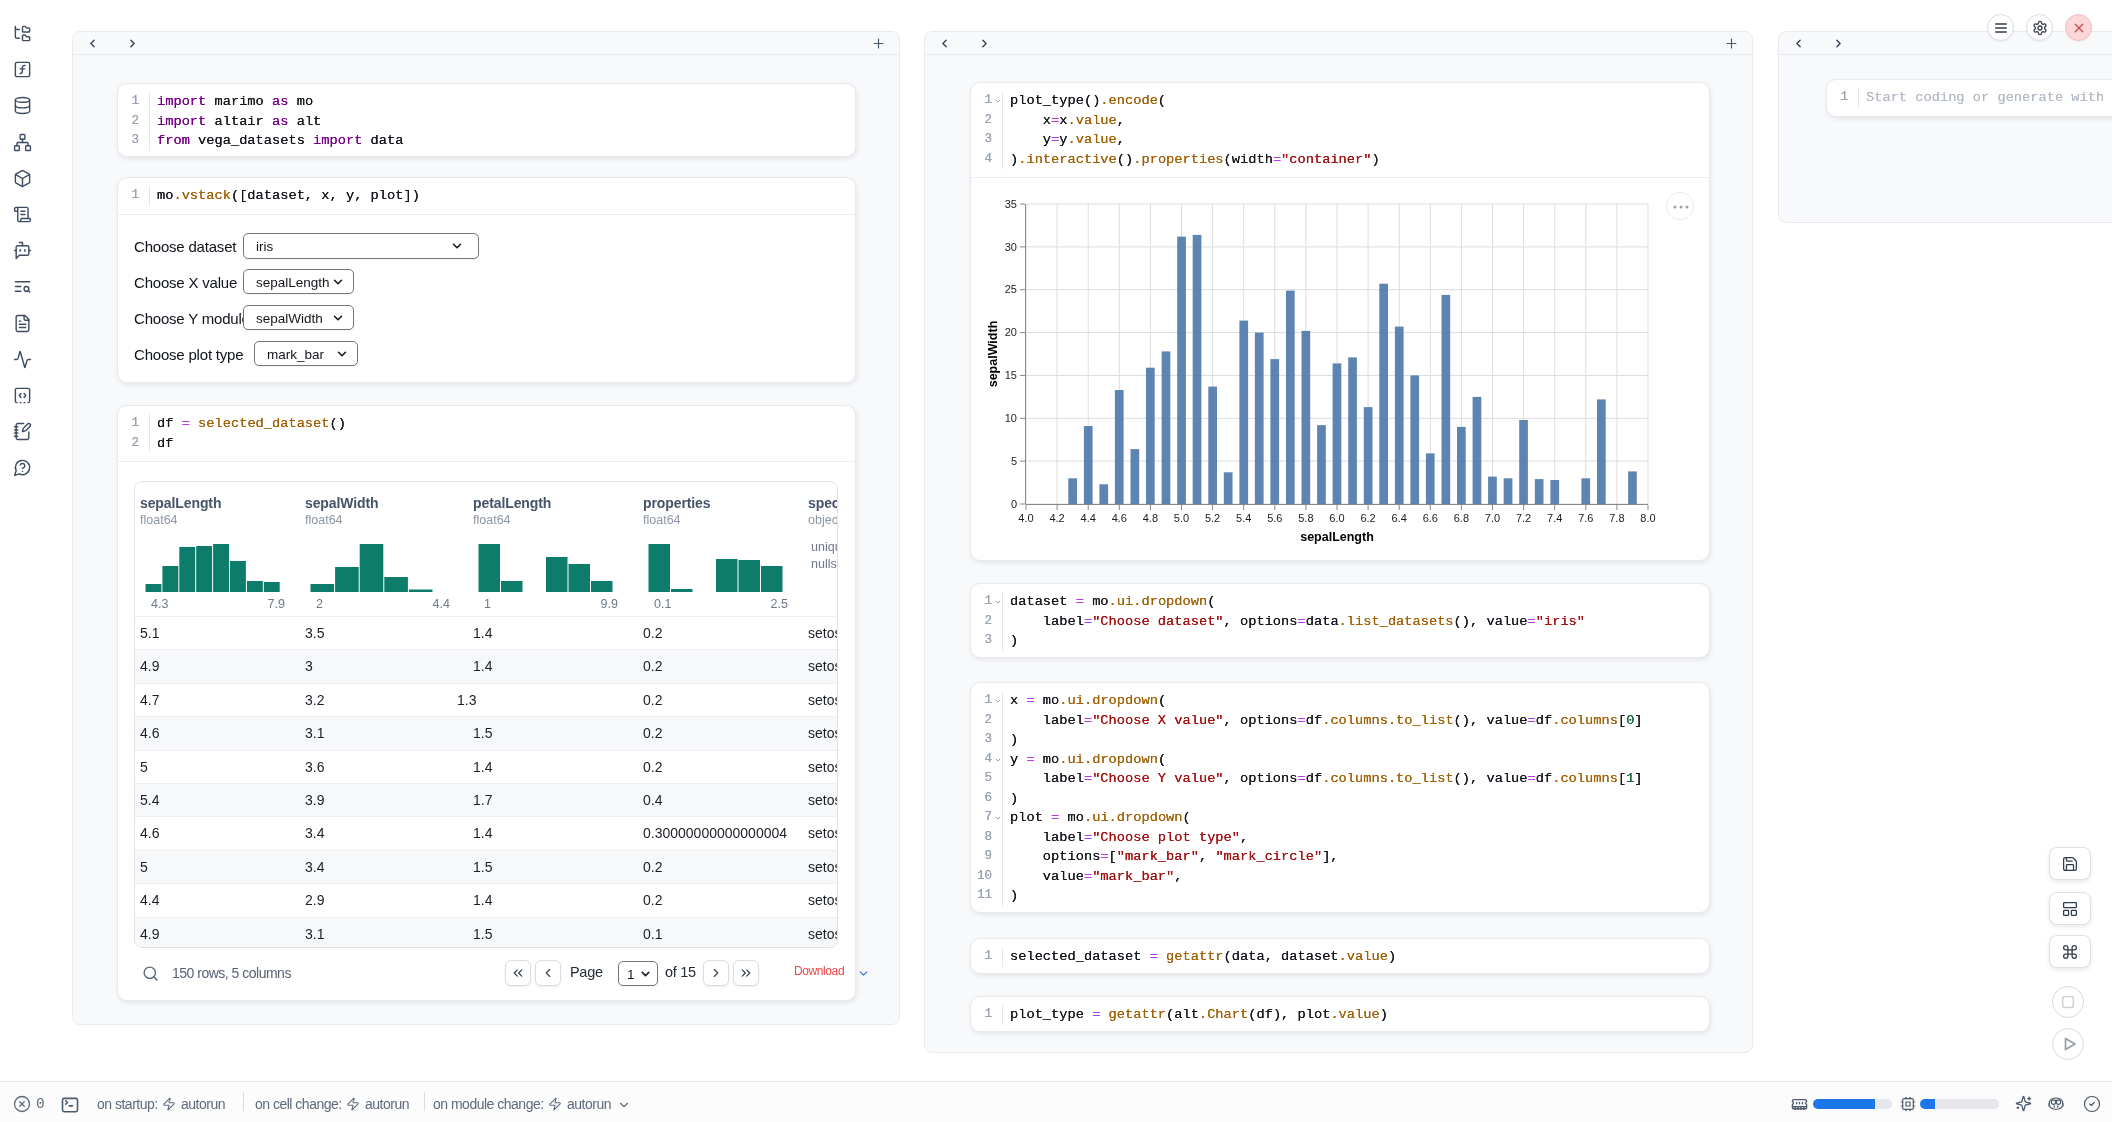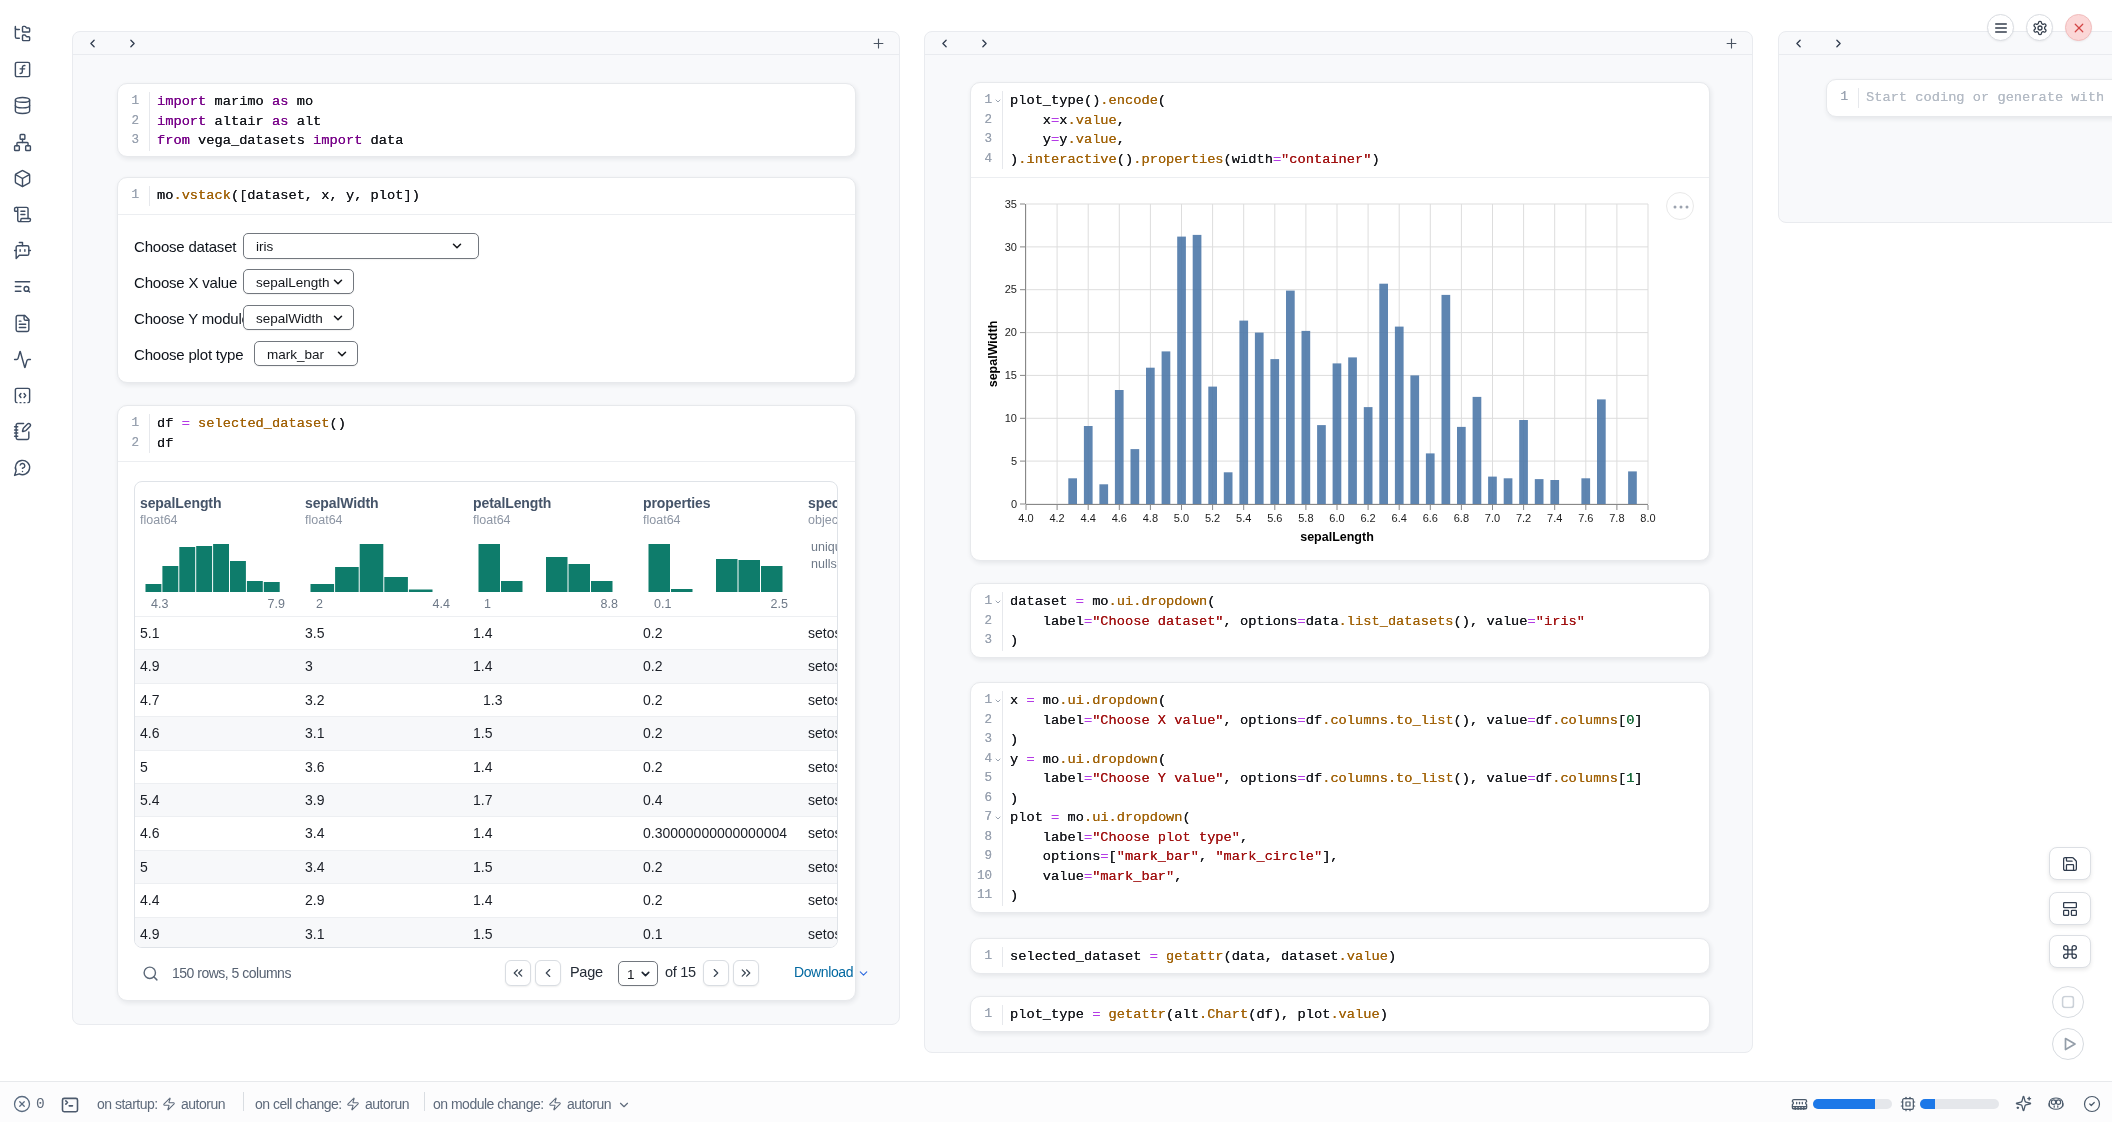--- a/index.html
+++ b/index.html
@@ -221,21 +221,21 @@
       <div class="hbname" style="left:338px;top:13px">petalLength</div>
       <div class="hbtype" style="left:338px;top:31px">float64</div>
       <div class="abs" style="left:343px;top:56px"><svg width="140" height="54">
           <rect x="0.5" y="6.0" width="21.5" height="48.0" fill="#0e7c6b"></rect>
           <rect x="23.0" y="43.0" width="21.5" height="11.0" fill="#0e7c6b"></rect>
           <rect x="68.0" y="19.0" width="21.5" height="35.0" fill="#0e7c6b"></rect>
           <rect x="90.5" y="26.0" width="21.5" height="28.0" fill="#0e7c6b"></rect>
           <rect x="113.0" y="43.0" width="21.5" height="11.0" fill="#0e7c6b"></rect>
         </svg></div>
       <div class="hblim" style="left:349px;top:115px">1</div>
-      <div class="hblim" style="left:343px;top:115px;width:140px;text-align:right">8.8</div>
+      <div class="hblim" style="left:343px;top:115px;width:140px;text-align:right">9.9</div>
       <div class="hbname" style="left:508px;top:13px">properties</div>
       <div class="hbtype" style="left:508px;top:31px">float64</div>
       <div class="abs" style="left:513px;top:56px"><svg width="140" height="54">
           <rect x="0.5" y="6.0" width="21.5" height="48.0" fill="#0e7c6b"></rect>
           <rect x="23.0" y="51.0" width="21.5" height="3.0" fill="#0e7c6b"></rect>
           <rect x="68.0" y="21.0" width="21.5" height="33.0" fill="#0e7c6b"></rect>
           <rect x="90.5" y="22.0" width="21.5" height="32.0" fill="#0e7c6b"></rect>
           <rect x="113.0" y="28.0" width="21.5" height="26.0" fill="#0e7c6b"></rect>
         </svg></div>
       <div class="hblim" style="left:519px;top:115px">0.1</div>
@@ -253,21 +253,21 @@
       <div class="abs" style="left:0;top:167.4px;width:704px;height:33.4px;background:#f7f8fa"></div>
       <div class="abs" style="left:0;top:167.4px;width:704px;border-top:1px solid #edeff2"></div>
       <div class="rowv" style="left:5px;top:176.4px">4.9</div>
       <div class="rowv" style="left:170px;top:176.4px">3</div>
       <div class="rowv" style="left:338px;top:176.4px">1.4</div>
       <div class="rowv" style="left:508px;top:176.4px">0.2</div>
       <div class="rowv" style="left:673px;top:176.4px">setosa</div>
       <div class="abs" style="left:0;top:200.8px;width:704px;border-top:1px solid #edeff2"></div>
       <div class="rowv" style="left:5px;top:209.8px">4.7</div>
       <div class="rowv" style="left:170px;top:209.8px">3.2</div>
-      <div class="rowv" style="left:348px;top:209.8px">1.3</div>
+      <div class="rowv" style="left:322px;top:209.8px">1.3</div>
       <div class="rowv" style="left:508px;top:209.8px">0.2</div>
       <div class="rowv" style="left:673px;top:209.8px">setosa</div>
       <div class="abs" style="left:0;top:234.2px;width:704px;height:33.4px;background:#f7f8fa"></div>
       <div class="abs" style="left:0;top:234.2px;width:704px;border-top:1px solid #edeff2"></div>
       <div class="rowv" style="left:5px;top:243.2px">4.6</div>
       <div class="rowv" style="left:170px;top:243.2px">3.1</div>
       <div class="rowv" style="left:338px;top:243.2px">1.5</div>
       <div class="rowv" style="left:508px;top:243.2px">0.2</div>
       <div class="rowv" style="left:673px;top:243.2px">setosa</div>
       <div class="abs" style="left:0;top:267.6px;width:704px;border-top:1px solid #edeff2"></div>
@@ -338,21 +338,21 @@
       <svg style="position:absolute;left:50%;top:50%;transform:translate(-50%,-50%)" width="14" height="14" viewBox="0 0 24 24" fill="none" stroke="#3a4553" stroke-width="2" stroke-linecap="round" stroke-linejoin="round">
         <path d="m9 18 6-6-6-6"></path>
       </svg>
     </div>
     <div class="pgbtn" style="left:615px;top:554px">
       <svg style="position:absolute;left:50%;top:50%;transform:translate(-50%,-50%)" width="15" height="15" viewBox="0 0 24 24" fill="none" stroke="#3a4553" stroke-width="2" stroke-linecap="round" stroke-linejoin="round">
         <path d="m6 17 5-5-5-5"></path>
         <path d="m13 17 5-5-5-5"></path>
       </svg>
     </div>
-    <div class="abs" style="left:676px;top:558px;font-size:14px;letter-spacing:-0.4px;color:#0369a1">Download</div>
+    <div class="abs" style="left:676px;top:558px;font-size:12px;letter-spacing:-0.4px;color:#ef4444">Download</div>
     <svg class="abs" style="left:739px;top:561px" width="13" height="13" viewBox="0 0 24 24" fill="none" stroke="#2e6bdf" stroke-width="2" stroke-linecap="round" stroke-linejoin="round">
       <path d="m6 9 6 6 6-6"></path>
     </svg>
   </div>
 <div class="cell" style="left:970px;top:82px;width:740px;height:479px;">
     <div class="code cdiv"><div class="gut"></div><div class="cl"><span class="ln">1</span><svg class="fold" style="top:6px" width="8" height="8" viewBox="0 0 24 24" fill="none" stroke="#9aa3b0" stroke-width="3" stroke-linecap="round" stroke-linejoin="round">
           <path d="m6 9 6 6 6-6"></path>
         </svg>plot_type()<span class="bl">.encode</span>(</div><div class="cl"><span class="ln">2</span>    x<span class="op">=</span>x<span class="bl">.value</span>,</div><div class="cl"><span class="ln">3</span>    y<span class="op">=</span>y<span class="bl">.value</span>,</div><div class="cl"><span class="ln">4</span>)<span class="bl">.interactive</span>()<span class="bl">.properties</span>(width<span class="op">=</span><span class="st">"container"</span>)</div></div>
     <svg class="abs" style="left:0;top:96px" width="740" height="383">
       <line x1="55.0" y1="25" x2="55.0" y2="325" stroke="#ddd" stroke-width="1"></line>

